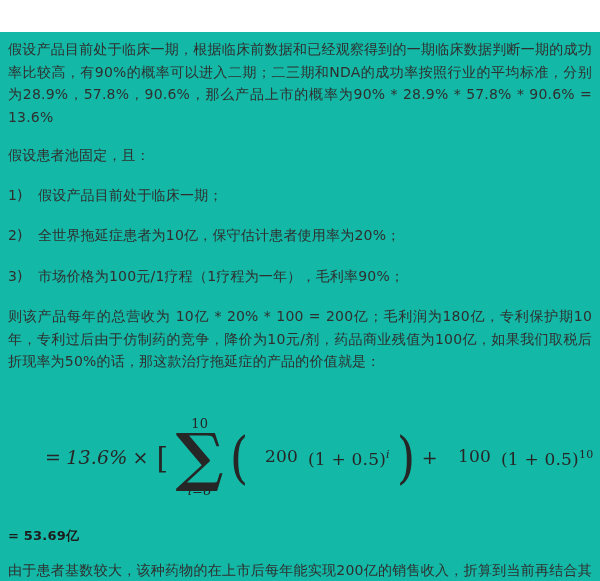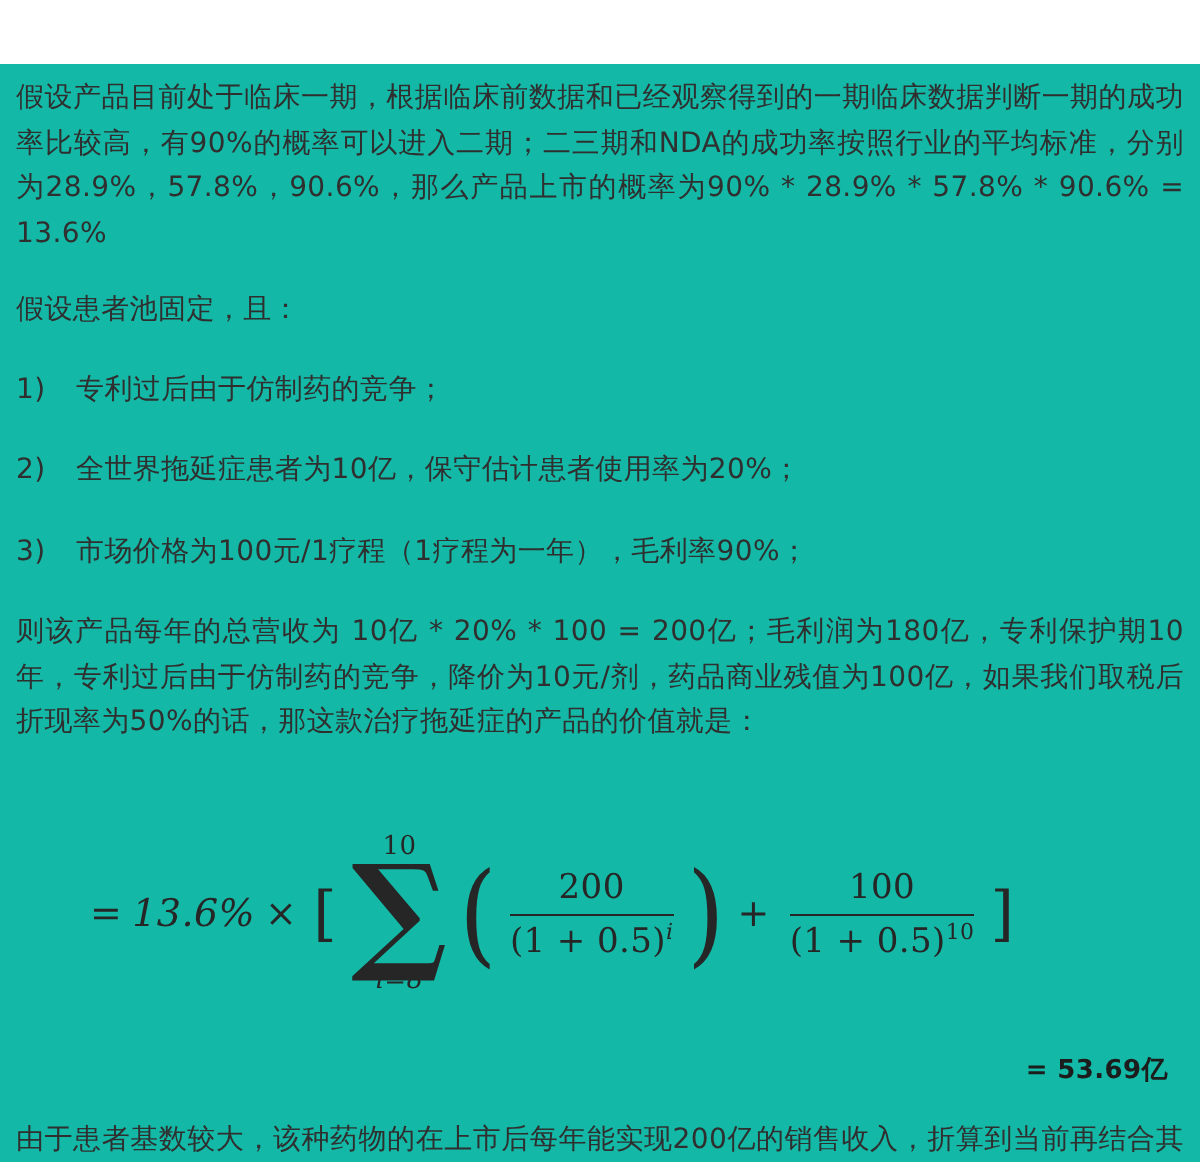--- a/index.html
+++ b/index.html
@@ -39,30 +39,30 @@
   .formula-row { display: flex; align-items: center; }
   .f-lhs { font-size: 19px; letter-spacing: 4px; margin-right: 4px; }
   .f-op { font-size: 19px; margin: 0 5px; }
   .f-prob { font-size: 19px; font-style: italic; }
   .f-bracket { font-size: 30px; font-weight: 400; margin: 0 3px; line-height: 1; }
   .f-sum { display: flex; flex-direction: column; align-items: center; margin: 0 4px; }
   .f-sum-upper { font-size: 13px; line-height: 14px; }
   .f-sigma { font-size: 64px; line-height: 52px; font-weight: bold; }
   .f-sum-lower { font-size: 13px; line-height: 15px; font-style: italic; }
   .f-paren { font-size: 56px; line-height: 1; font-weight: 400; transform: scaleX(0.85); }
-  .f-frac { display: inline-flex; flex-direction: column; align-items: center; margin: 0 5px; }
+  .f-frac { display: inline-flex; flex-direction: row; align-items: center; margin: 0 5px; }
   .f-num { font-size: 17px; line-height: 21px; padding: 0 10px 2px 10px; }
   .f-bar { border-top: 1.6px solid #262626; align-self: stretch; }
   .f-den { font-size: 17px; line-height: 22px; padding-top: 2px; white-space: nowrap; }
   .f-exp { font-size: 11px; vertical-align: super; line-height: 0; }
   .f-exp.italic { font-style: italic; }
 
   .formula-result {
     margin: 8px 8px 0 0;
-    text-align: right;
+    text-align: left;
     font-size: 13px;
     font-weight: bold;
     color: #1c1c1c;
     line-height: 18px;
   }
   .closing { margin: 14px 0 0 0; text-align: justify; }
 
   
   .clipped-line { position: absolute; left: 0; bottom: 0; width: 600px; height: 5px; }
   .clipped-line span {
@@ -84,21 +84,21 @@
 
 <div class="page">
   <div class="doc">
 
     <p class="para first">假设产品目前处于临床一期，根据临床前数据和已经观察得到的一期临床数据判断一期的成功率比较高，有90%的概率可以进入二期；二三期和NDA的成功率按照行业的平均标准，分别为28.9%，57.8%，90.6%，那么产品上市的概率为90% * 28.9% * 57.8% * 90.6% = 13.6%</p>
 
     <p class="para">假设患者池固定，且：</p>
 
     <div class="list-item">
       <span class="list-marker">1)</span>
-      <span class="list-text">专利过后由于仿制药的竞争；</span>
+      <span class="list-text">假设产品目前处于临床一期；</span>
     </div>
 
     <div class="list-item">
       <span class="list-marker">2)</span>
       <span class="list-text">全世界拖延症患者为10亿，保守估计患者使用率为20%；</span>
     </div>
 
     <div class="list-item">
       <span class="list-marker">3)</span>
       <span class="list-text">市场价格为100元/1疗程（1疗程为一年），毛利率90%；</span>

